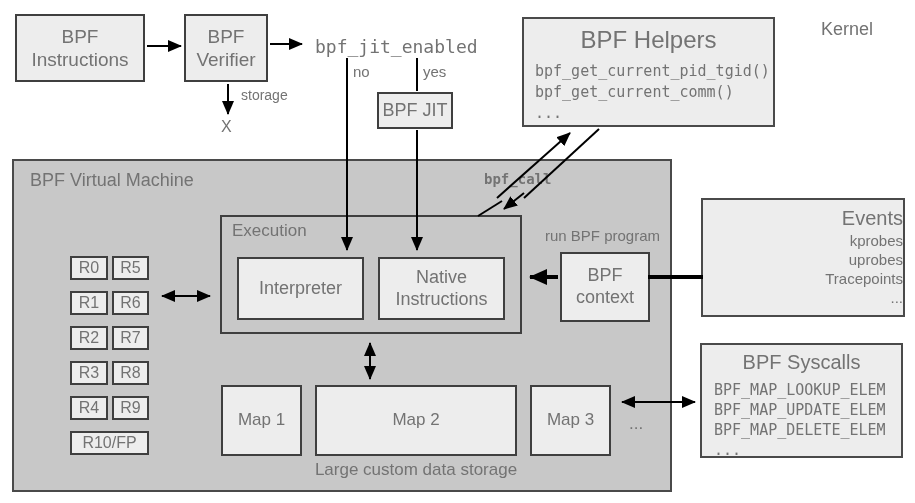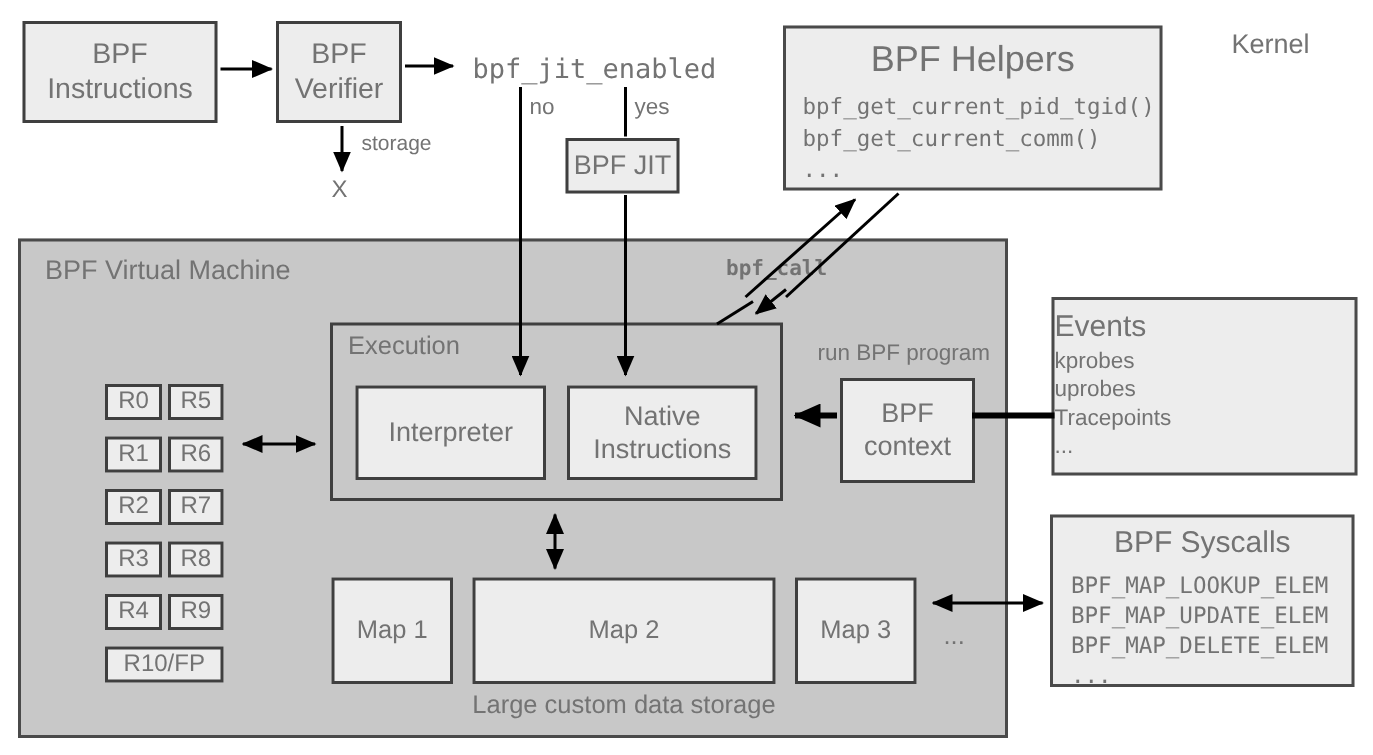--- a/index.html
+++ b/index.html
@@ -82,21 +82,21 @@
 
   <div class="box" style="left:560px;top:252px;width:90px;height:70px;font-size:18px;">BPF context</div>
 
   <div class="box" style="left:221px;top:385px;width:81px;height:71px;font-size:17px;">Map 1</div>
   <div class="box" style="left:315px;top:385px;width:202px;height:71px;font-size:17px;">Map 2</div>
   <div class="box" style="left:530px;top:385px;width:81px;height:71px;font-size:17px;">Map 3</div>
   <div class="label" style="left:629px;top:414px;font-size:17px;">...</div>
 
   <div class="label" style="left:221px;top:460px;width:390px;text-align:center;font-size:17px;">Large custom data storage</div>
 
-  <div class="panel" style="left:701px;top:198px;width:204px;height:119px;background:#ededed;text-align:left;">
+  <div class="panel" style="left:701px;top:198px;width:204px;height:119px;background:#ededed;text-align:right;">
     <div style="font-size:20px;margin-top:7px;">Events</div>
     <div style="font-size:15px;line-height:19px;margin-top:1px;">
       <div>kprobes</div>
       <div>uprobes</div>
       <div>Tracepoints</div>
       <div>...</div>
     </div>
   </div>
 
   <div class="panel" style="left:700px;top:343px;width:203px;height:115px;background:#ededed;">

